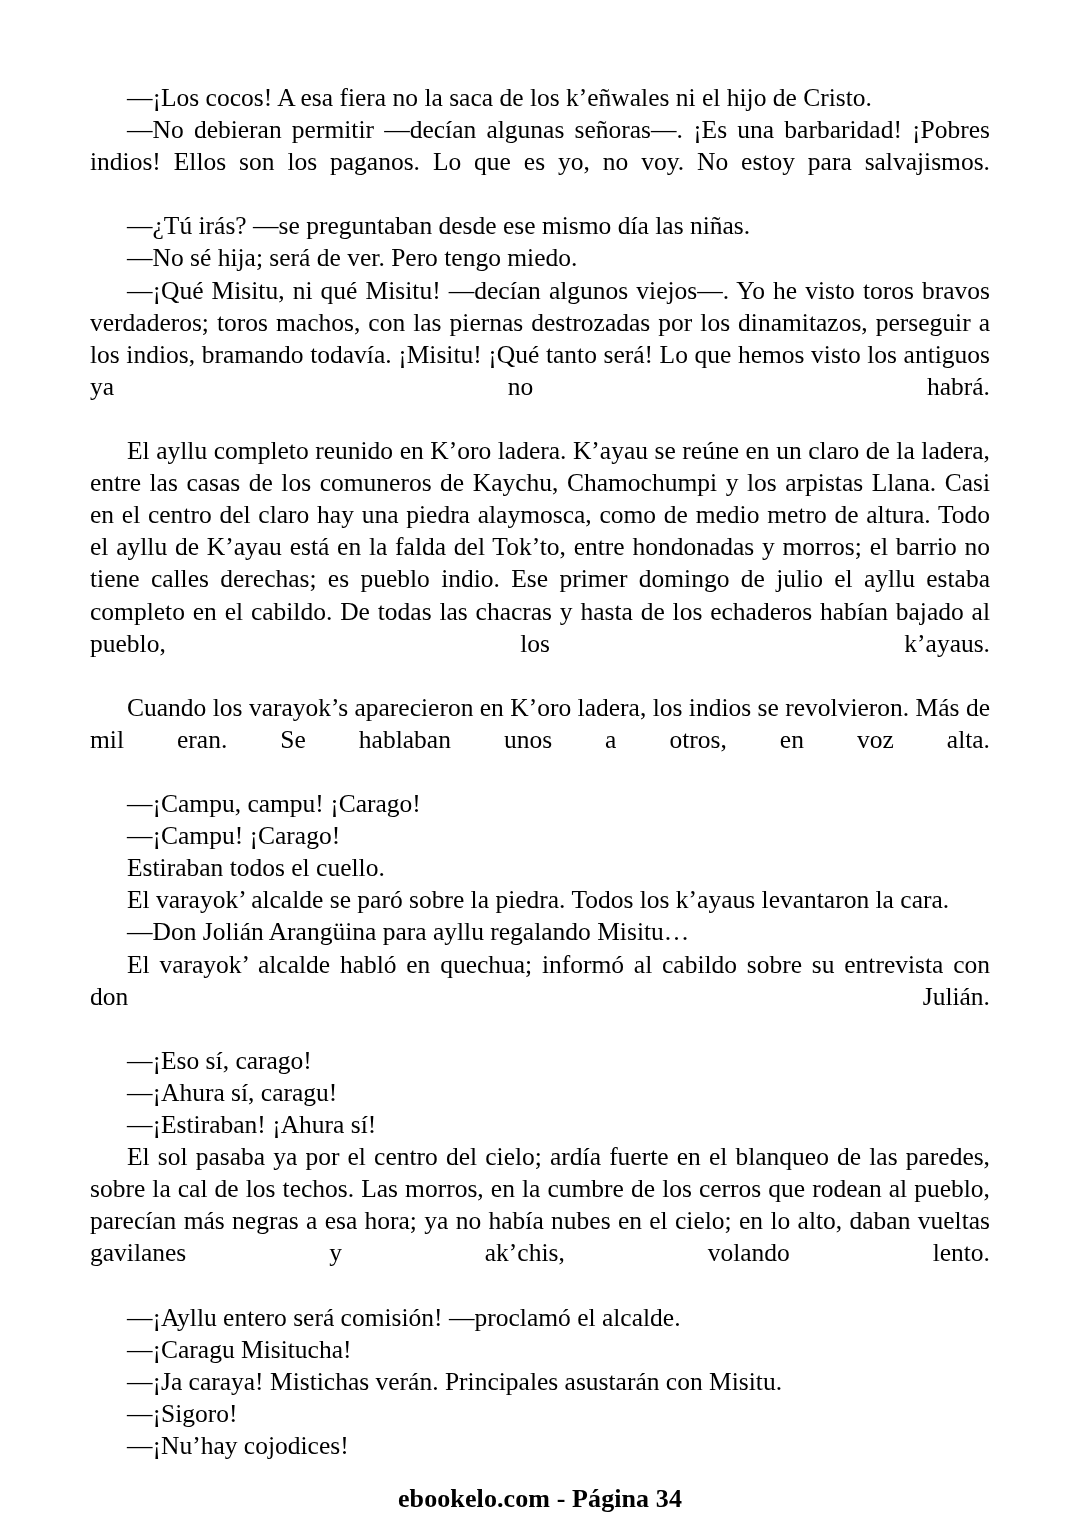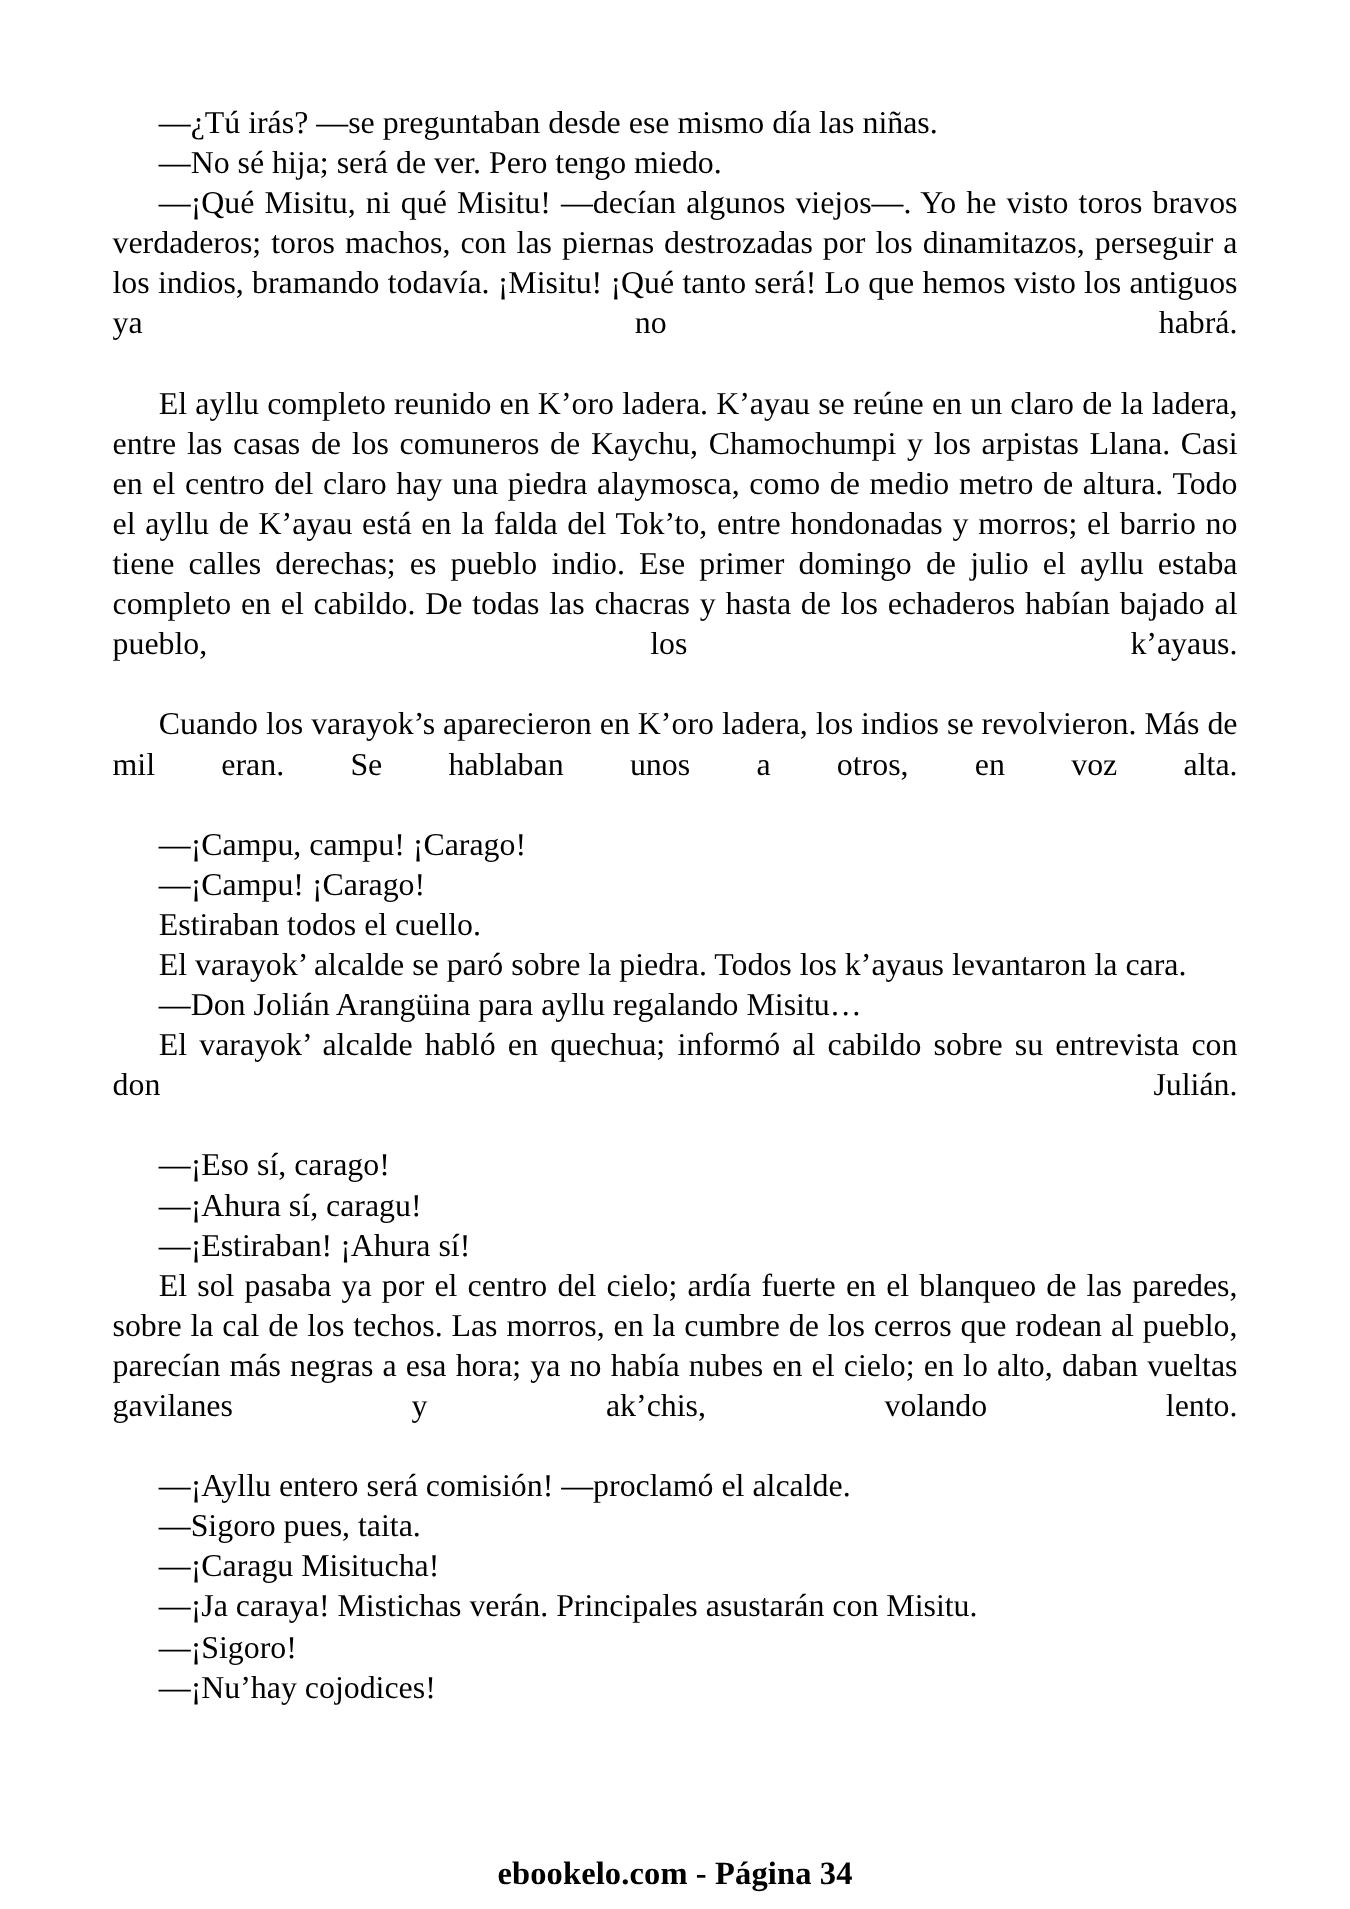--- a/index.html
+++ b/index.html
@@ -67,37 +67,38 @@
     letter-spacing: 0.1px;
     margin-top: 11px;
   }
 </style>
 </head>
 <body>
 
 <div id="page">
 
   <div id="text-column">
+      <p class="line">—¡Los cocos! A esa fiera no la saca de los k’eñwales ni el hijo de Cristo.</p>
+      <p class="para">—No debieran permitir —decían algunas señoras—. ¡Es una barbaridad! ¡Pobres indios! Ellos son los paganos. Lo que es yo, no voy. No estoy para salvajismos.</p>
       <p class="line">—¿Tú irás? —se preguntaban desde ese mismo día las niñas.</p>
       <p class="line">—No sé hija; será de ver. Pero tengo miedo.</p>
       <p class="para">—¡Qué Misitu, ni qué Misitu! —decían algunos viejos—. Yo he visto toros bravos verdaderos; toros machos, con las piernas destrozadas por los dinamitazos, perseguir a los indios, bramando todavía. ¡Misitu! ¡Qué tanto será! Lo que hemos visto los antiguos ya no habrá.</p>
       <p class="para">El ayllu completo reunido en K’oro ladera. K’ayau se reúne en un claro de la ladera, entre las casas de los comuneros de Kaychu, Chamochumpi y los arpistas Llana. Casi en el centro del claro hay una piedra alaymosca, como de medio metro de altura. Todo el ayllu de K’ayau está en la falda del Tok’to, entre hondonadas y morros; el barrio no tiene calles derechas; es pueblo indio. Ese primer domingo de julio el ayllu estaba completo en el cabildo. De todas las chacras y hasta de los echaderos habían bajado al pueblo, los k’ayaus.</p>
       <p class="para">Cuando los varayok’s aparecieron en K’oro ladera, los indios se revolvieron. Más de mil eran. Se hablaban unos a otros, en voz alta.</p>
       <p class="line">—¡Campu, campu! ¡Carago!</p>
       <p class="line">—¡Campu! ¡Carago!</p>
       <p class="line">Estiraban todos el cuello.</p>
       <p class="line">El varayok’ alcalde se paró sobre la piedra. Todos los k’ayaus levantaron la cara.</p>
       <p class="line">—Don Jolián Arangüina para ayllu regalando Misitu…</p>
       <p class="para">El varayok’ alcalde habló en quechua; informó al cabildo sobre su entrevista con don Julián.</p>
       <p class="line">—¡Eso sí, carago!</p>
       <p class="line">—¡Ahura sí, caragu!</p>
       <p class="line">—¡Estiraban! ¡Ahura sí!</p>
       <p class="para">El sol pasaba ya por el centro del cielo; ardía fuerte en el blanqueo de las paredes, sobre la cal de los techos. Las morros, en la cumbre de los cerros que rodean al pueblo, parecían más negras a esa hora; ya no había nubes en el cielo; en lo alto, daban vueltas gavilanes y ak’chis, volando lento.</p>
       <p class="line">—¡Ayllu entero será comisión! —proclamó el alcalde.</p>
-      <p class="line">—Sigoro pues, taita.</p>
       <p class="line">—¡Caragu Misitucha!</p>
       <p class="line">—¡Ja caraya! Mistichas verán. Principales asustarán con Misitu.</p>
       <p class="line">—¡Sigoro!</p>
       <p class="line">—¡Nu’hay cojodices!</p>
     </div>
 
   <div id="footer">ebookelo.com - Página 34</div>
 
 </div>
 

